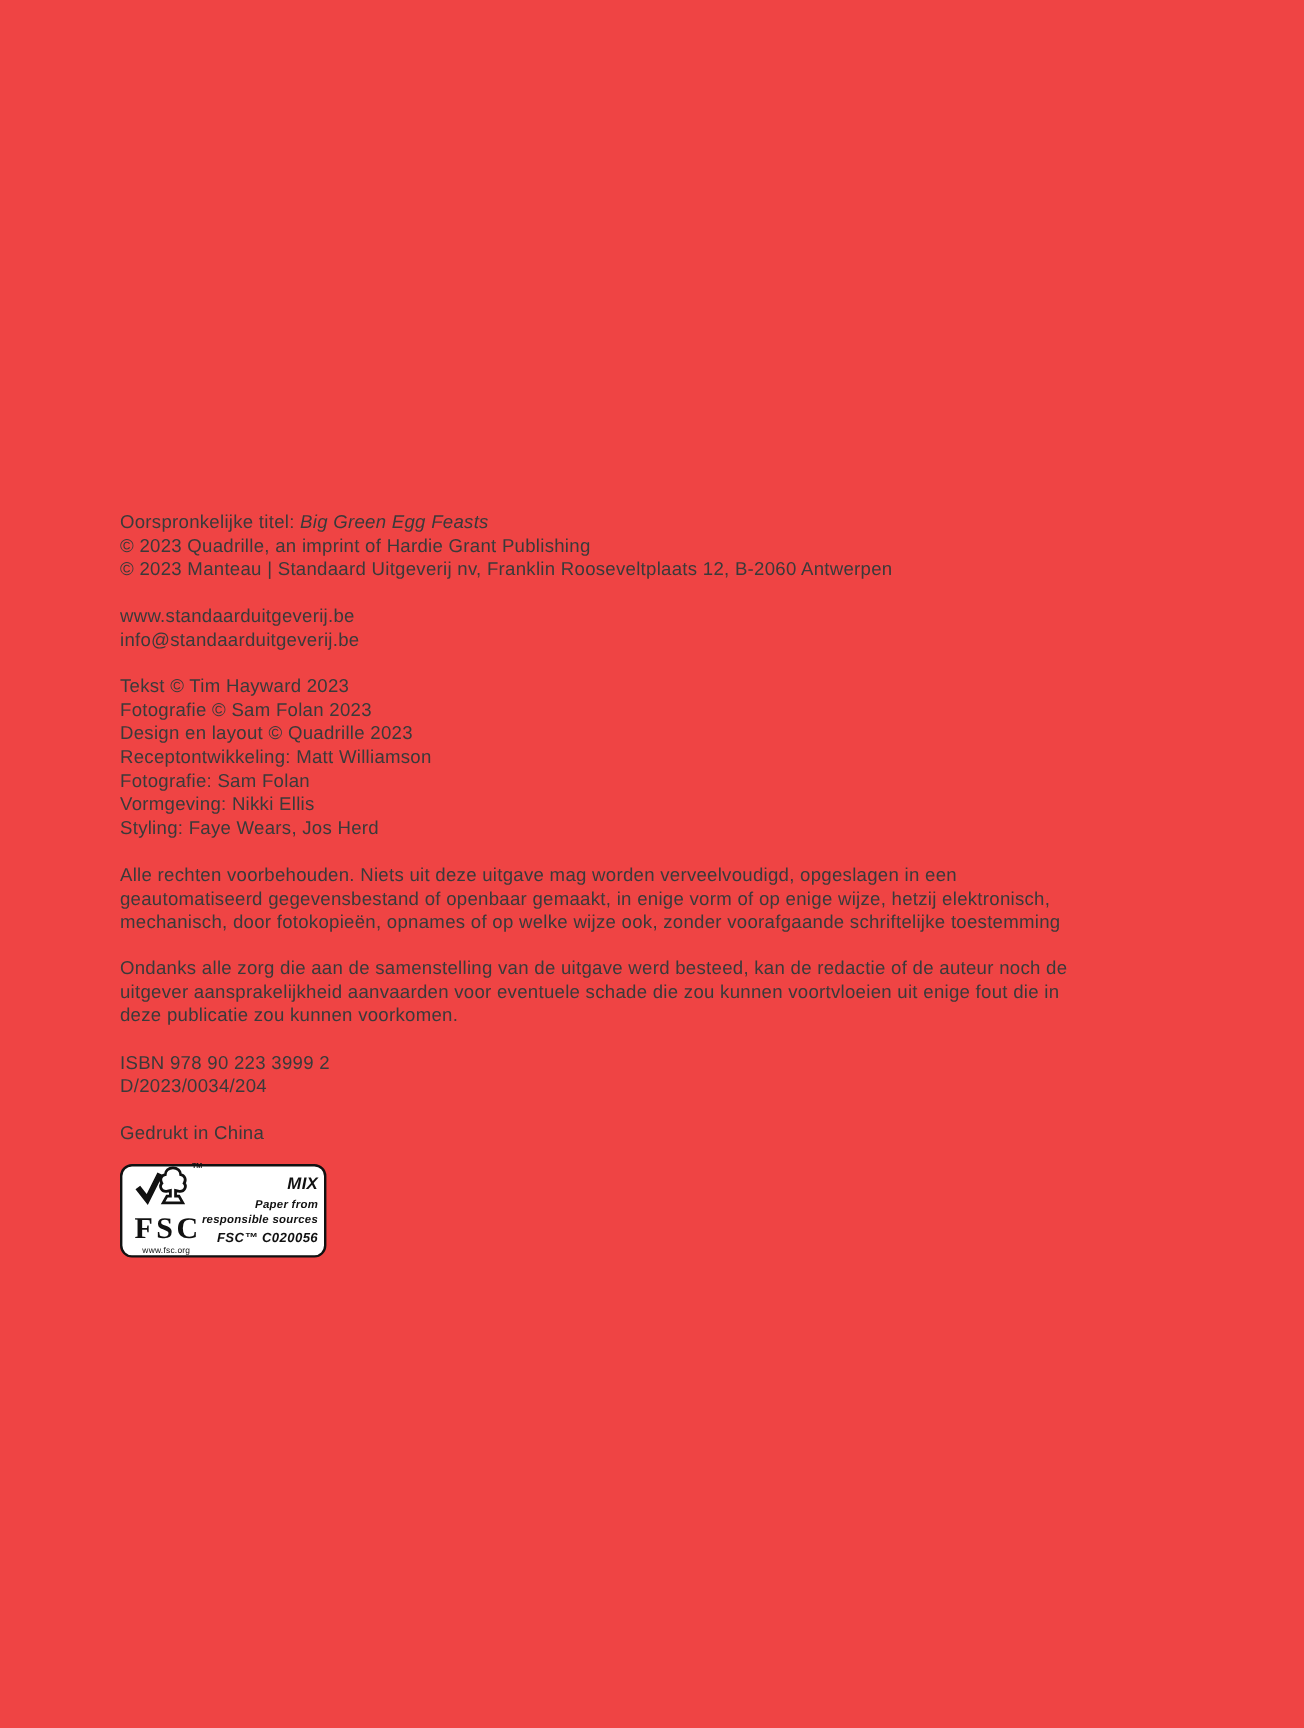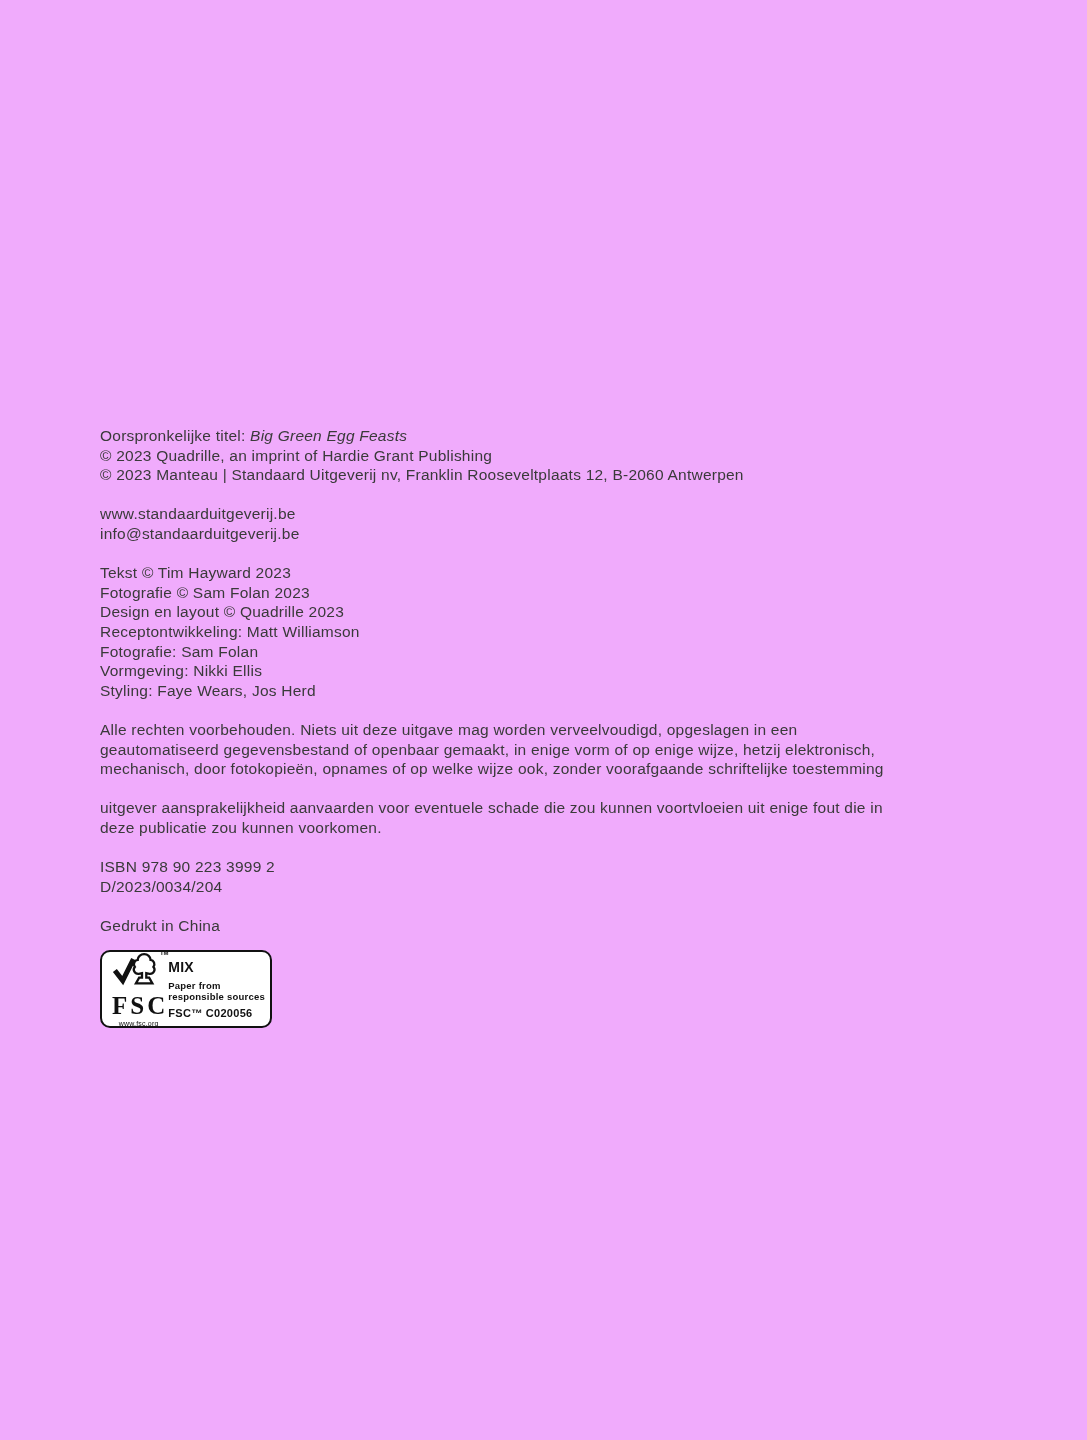--- a/index.html
+++ b/index.html
@@ -9,21 +9,21 @@
   }
   body {
     width: 1087px;
     height: 1440px;
     position: relative;
     font-family: "Liberation Sans", sans-serif;
   }
   .page {
     position: absolute;
     inset: 0;
-    background: #f0abfc;
+    background: #ef4444;
   }
   .content {
     position: absolute;
     left: 100px;
     top: 426px;
     width: 920px;
     color: #3a3a3a;
     font-size: 15.5px;
     line-height: 19.6px;
     letter-spacing: 0.015em;
@@ -76,22 +76,23 @@
     margin-top: 1px;
     margin-left: 3px;
   }
   .fsc-url {
     font-size: 7px;
     margin-top: 2px;
     letter-spacing: 0.2px;
   }
   .fsc-right {
     flex: 1;
-    text-align: left;
+    text-align: right;
     line-height: 1;
+    font-style: italic;
   }
   .fsc-mix {
     font-size: 14px;
     font-weight: bold;
     margin-bottom: 6px;
   }
   .fsc-tagline {
     font-size: 9.5px;
     font-weight: bold;
     line-height: 11.5px;
@@ -134,20 +135,21 @@
       </div>
 
 
     <div class="block para">
         <div class="line">Alle rechten voorbehouden. Niets uit deze uitgave mag worden verveelvoudigd, opgeslagen in een</div>
         <div class="line">geautomatiseerd gegevensbestand of openbaar gemaakt, in enige vorm of op enige wijze, hetzij elektronisch,</div>
         <div class="line">mechanisch, door fotokopieën, opnames of op welke wijze ook, zonder voorafgaande schriftelijke toestemming</div>
       </div>
 
     <div class="block para">
+        <div class="line">Ondanks alle zorg die aan de samenstelling van de uitgave werd besteed, kan de redactie of de auteur noch de</div>
         <div class="line">uitgever aansprakelijkheid aanvaarden voor eventuele schade die zou kunnen voortvloeien uit enige fout die in</div>
         <div class="line">deze publicatie zou kunnen voorkomen.</div>
       </div>
 
     <div class="block">
         <div class="line">ISBN 978 90 223 3999 2</div>
         <div class="line">D/2023/0034/204</div>
       </div>
 
     <div class="block">

